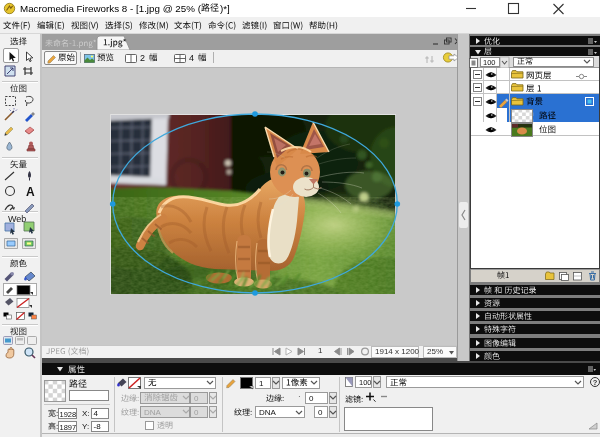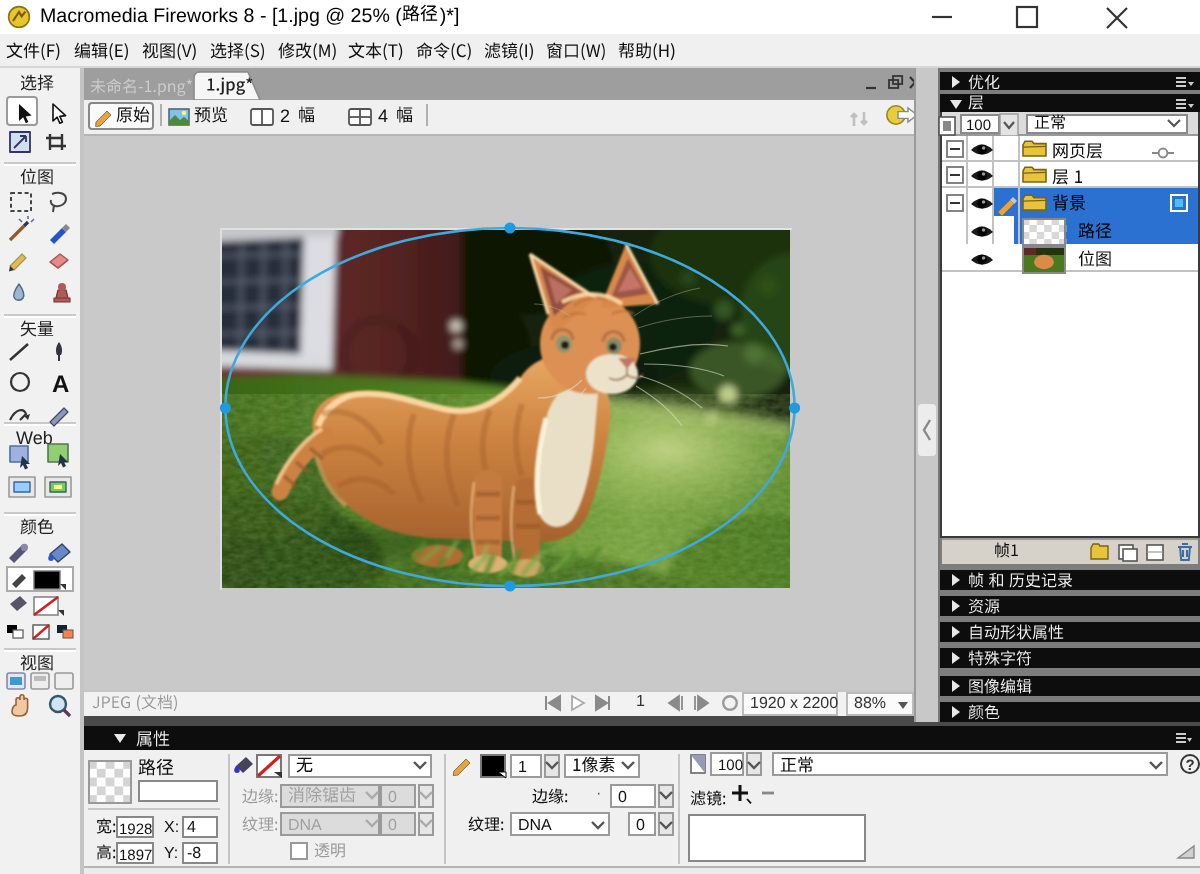--- a/index.html
+++ b/index.html
@@ -422,23 +422,23 @@
 <svg class="ap" style="left:272px;top:347px" width="100" height="9" fill="#8a8a8a">
 <path d="M1 1 l0 7 M8 1 L2.5 4.5 L8 8 Z" stroke="#8a8a8a" stroke-width="1"></path>
 <path d="M14 1 L20 4.5 L14 8 Z" fill="#fff" stroke="#aaa" stroke-width="0.9"></path>
 <path d="M26 1 L31.5 4.5 L26 8 Z M32.5 1 l0 7" stroke="#8a8a8a" stroke-width="1"></path>
 <path d="M67.5 1 L62.5 4.5 L67.5 8 Z M69 1 l0 7" stroke="#8a8a8a" stroke-width="0.9"></path>
 <path d="M75.5 1 l0 7 M77 1 L82 4.5 L77 8 Z" stroke="#8a8a8a" stroke-width="0.9"></path>
 <circle cx="93" cy="4.5" r="3.4" fill="none" stroke="#9a9a9a" stroke-width="1.2"></circle>
 </svg>
 <div class="ap" style="left:318px;top:346px;font-size:8px;color:#333">1</div>
 <div class="ap" style="left:371px;top:345.5px;width:48px;height:12px;background:#fbfbfb;border:1px solid #bbb"></div>
-<div class="ap" style="left:375px;top:347px;font-size:8px;color:#333">1920 x 2200</div>
+<div class="ap" style="left:375px;top:347px;font-size:8px;color:#333">1914 x 1200</div>
 <div class="ap" style="left:423px;top:345.5px;width:34px;height:12px;background:#fbfbfb;border:1px solid #bbb"></div>
-<div class="ap" style="left:427px;top:347px;font-size:8px;color:#333">88%</div>
+<div class="ap" style="left:427px;top:347px;font-size:8px;color:#333">25%</div>
 <svg class="ap" style="left:449px;top:350.5px" width="7" height="5">
     <path d="M0 0 L5 0 L2.5 3.5 Z" fill="#555"></path>
   </svg>
 <div class="ap" style="left:457px;top:34px;width:13px;height:327px;background:#c8c8c8;border-left:1px solid #9a9a9a;border-right:1px solid #777"></div>
 <svg class="ap" style="left:459px;top:202px" width="9" height="26">
     <rect x="0" y="0" width="9" height="26" rx="2" fill="#ececec"></rect>
     <path d="M6 8 L3 13 L6 18" stroke="#888" stroke-width="1.2" fill="none"></path>
   </svg>
 <div class="ap" style="left:470px;top:34px;width:130px;height:327px;background:#7d7d7d"></div>
 <div class="ap" style="left:470px;top:36px;width:130px;height:9px;background:#0d0d0d"></div>

